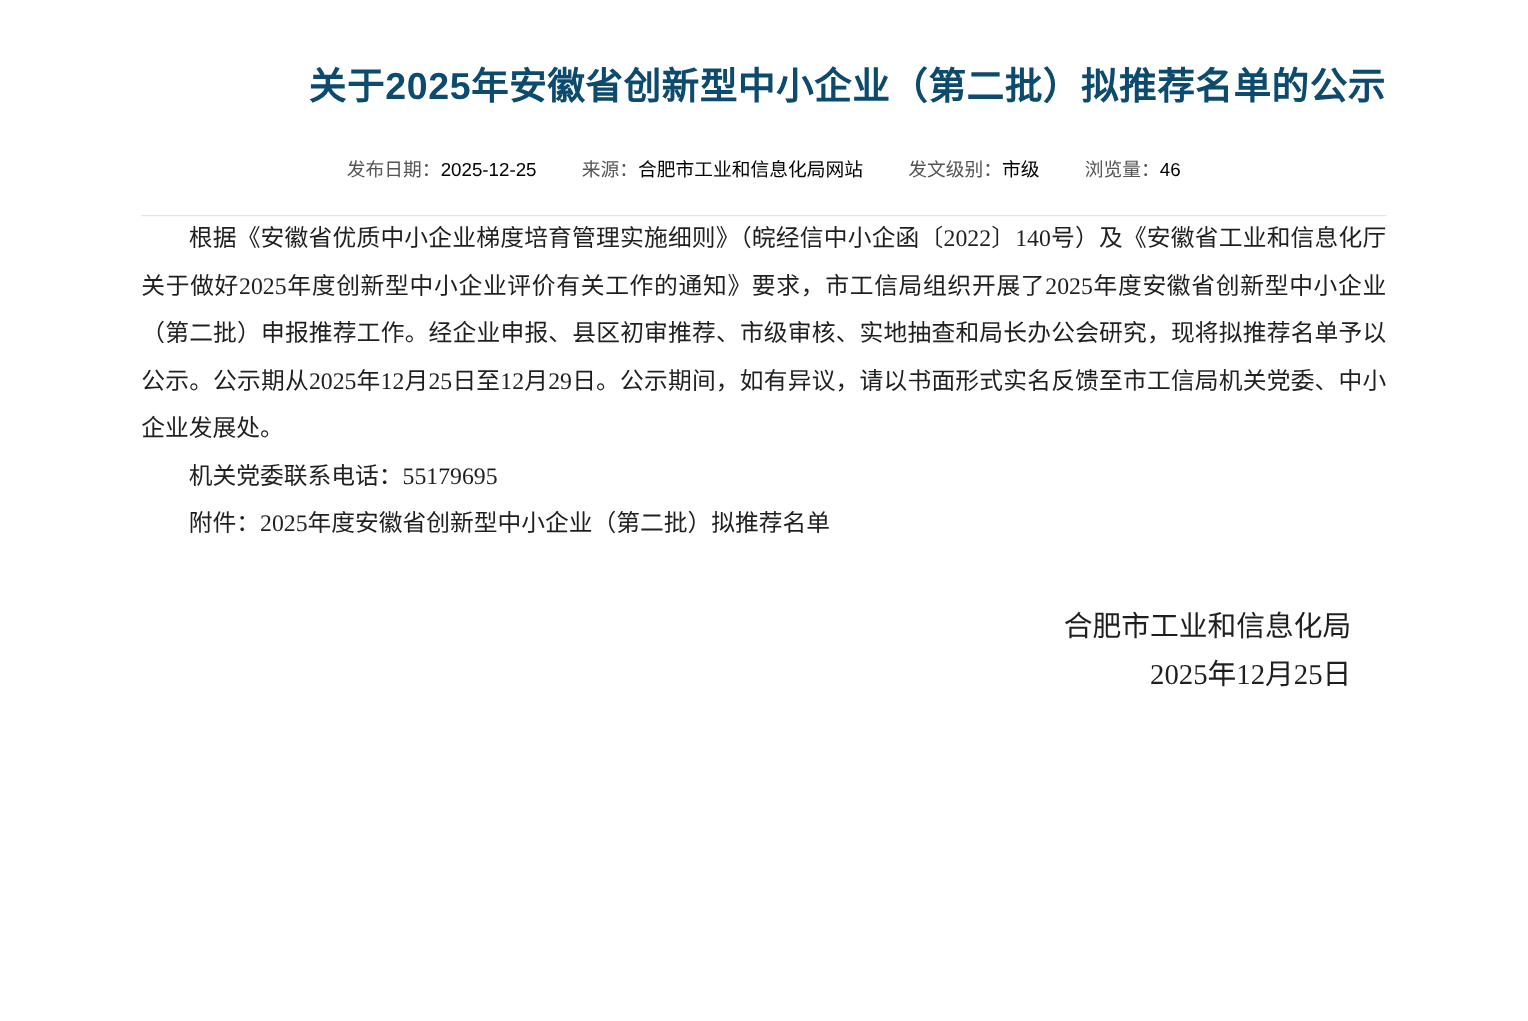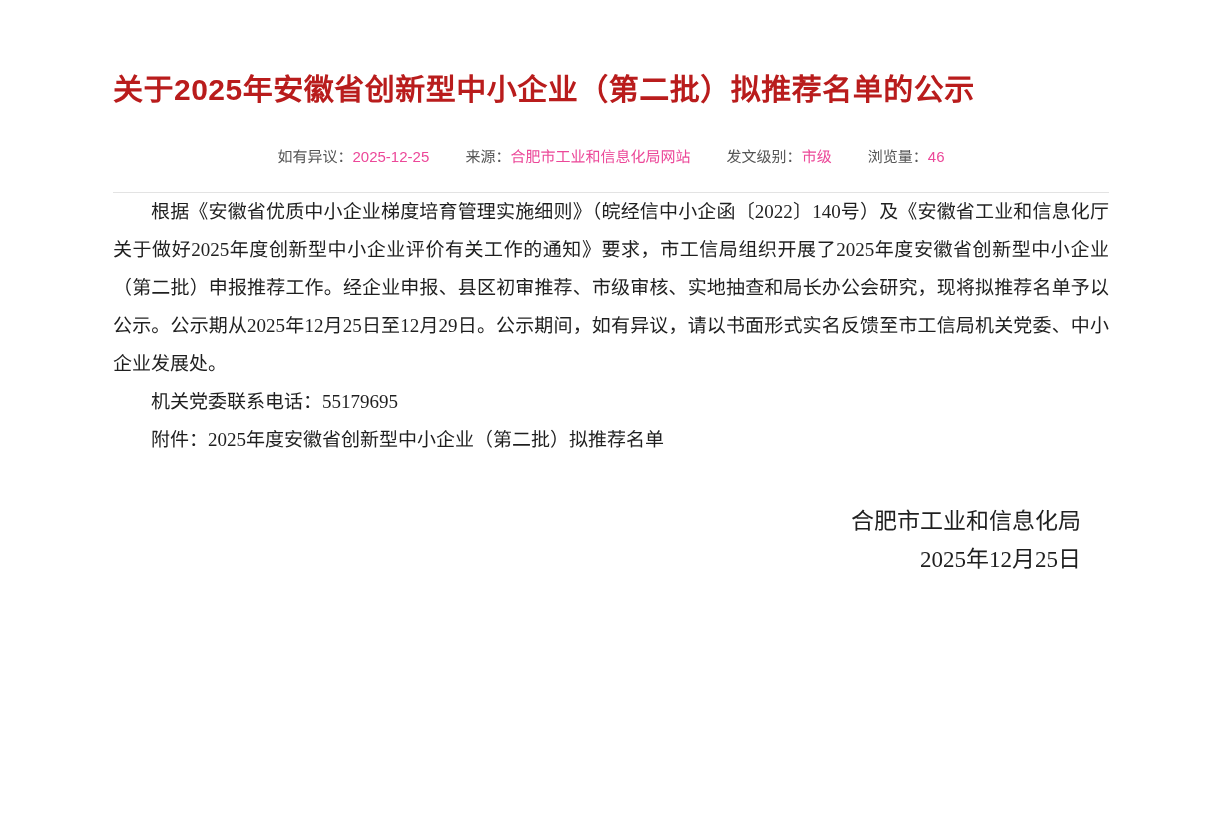--- a/index.html
+++ b/index.html
@@ -24,43 +24,43 @@
     position: absolute;
     left: 113px;
     top: 0;
     width: 996px;
   }
   .title {
     font-family: "Liberation Sans", sans-serif;
     font-weight: bold;
     font-size: 30px;
     line-height: 44px;
-    color: #b91c1c;
-    text-align: left;
+    color: #0c4a6e;
+    text-align: right;
     letter-spacing: 0.5px;
     margin: 0;
-    padding-top: 68px;
+    padding-top: 48px;
   }
   .meta {
     margin-top: 34px;
     text-align: center;
     font-size: 15px;
     color: #555555;
     line-height: 22px;
     white-space: nowrap;
   }
   .meta .meta-item {
     display: inline-block;
     margin: 0 16px;
   }
   .meta .meta-label {
     color: #555555;
   }
   .meta .meta-value {
-    color: #ec4899;
+    color: #000000;
   }
   .divider {
     margin-top: 24px;
     border-top: 1px solid #e3e3e3;
     width: 996px;
   }
   .body {
     font-family: "Liberation Serif", serif;
     font-size: 19px;
     line-height: 38px;
@@ -97,21 +97,21 @@
 </head>
 <body>
 
 <div class="page">
   <div class="article">
 
     <h1 class="title">关于2025年安徽省创新型中小企业（第二批）拟推荐名单的公示</h1>
 
     <div class="meta">
       <span class="meta-item">
-        <span class="meta-label">如有异议：</span><span class="meta-value">2025-12-25</span>
+        <span class="meta-label">发布日期：</span><span class="meta-value">2025-12-25</span>
       </span>
       <span class="meta-item">
         <span class="meta-label">来源：</span><span class="meta-value">合肥市工业和信息化局网站</span>
       </span>
       <span class="meta-item">
         <span class="meta-label">发文级别：</span><span class="meta-value">市级</span>
       </span>
       <span class="meta-item">
         <span class="meta-label">浏览量：</span><span class="meta-value">46</span>
       </span>

